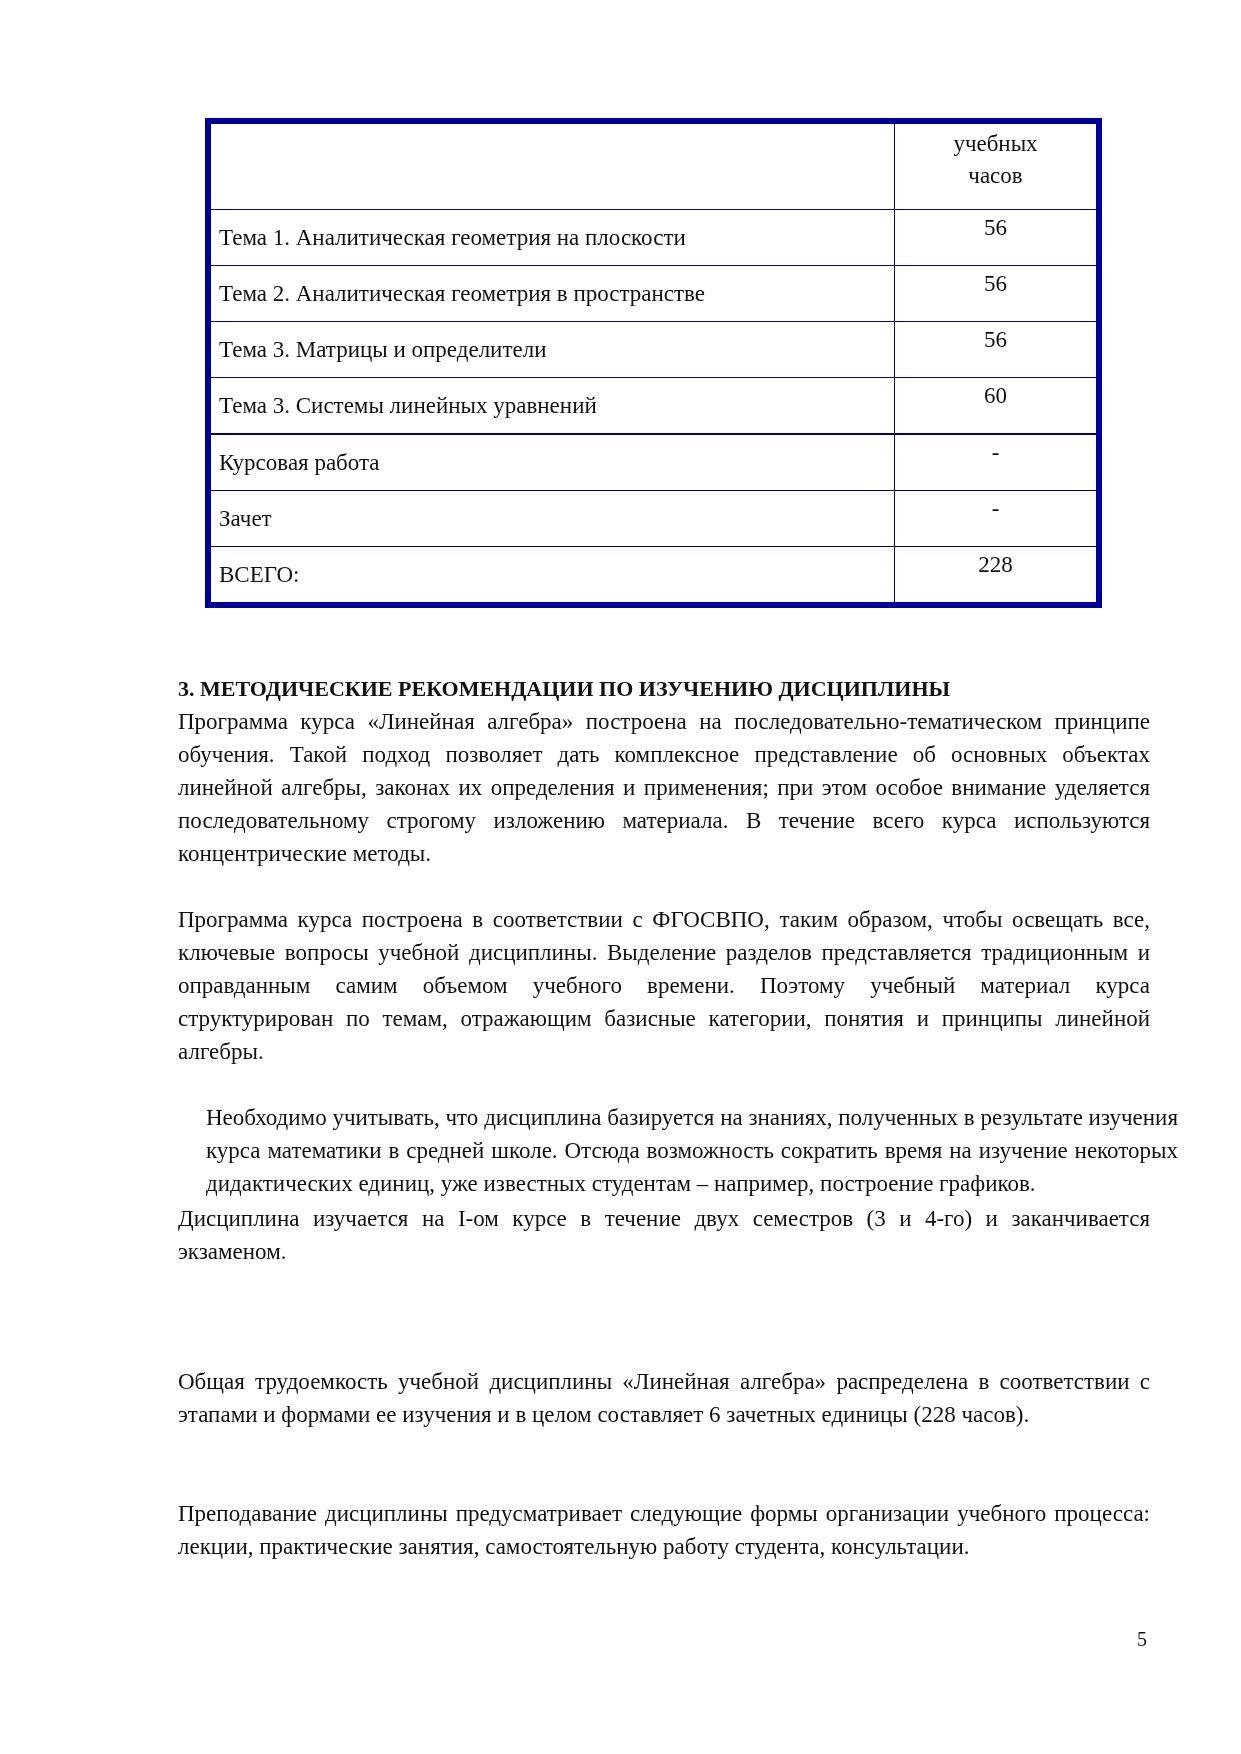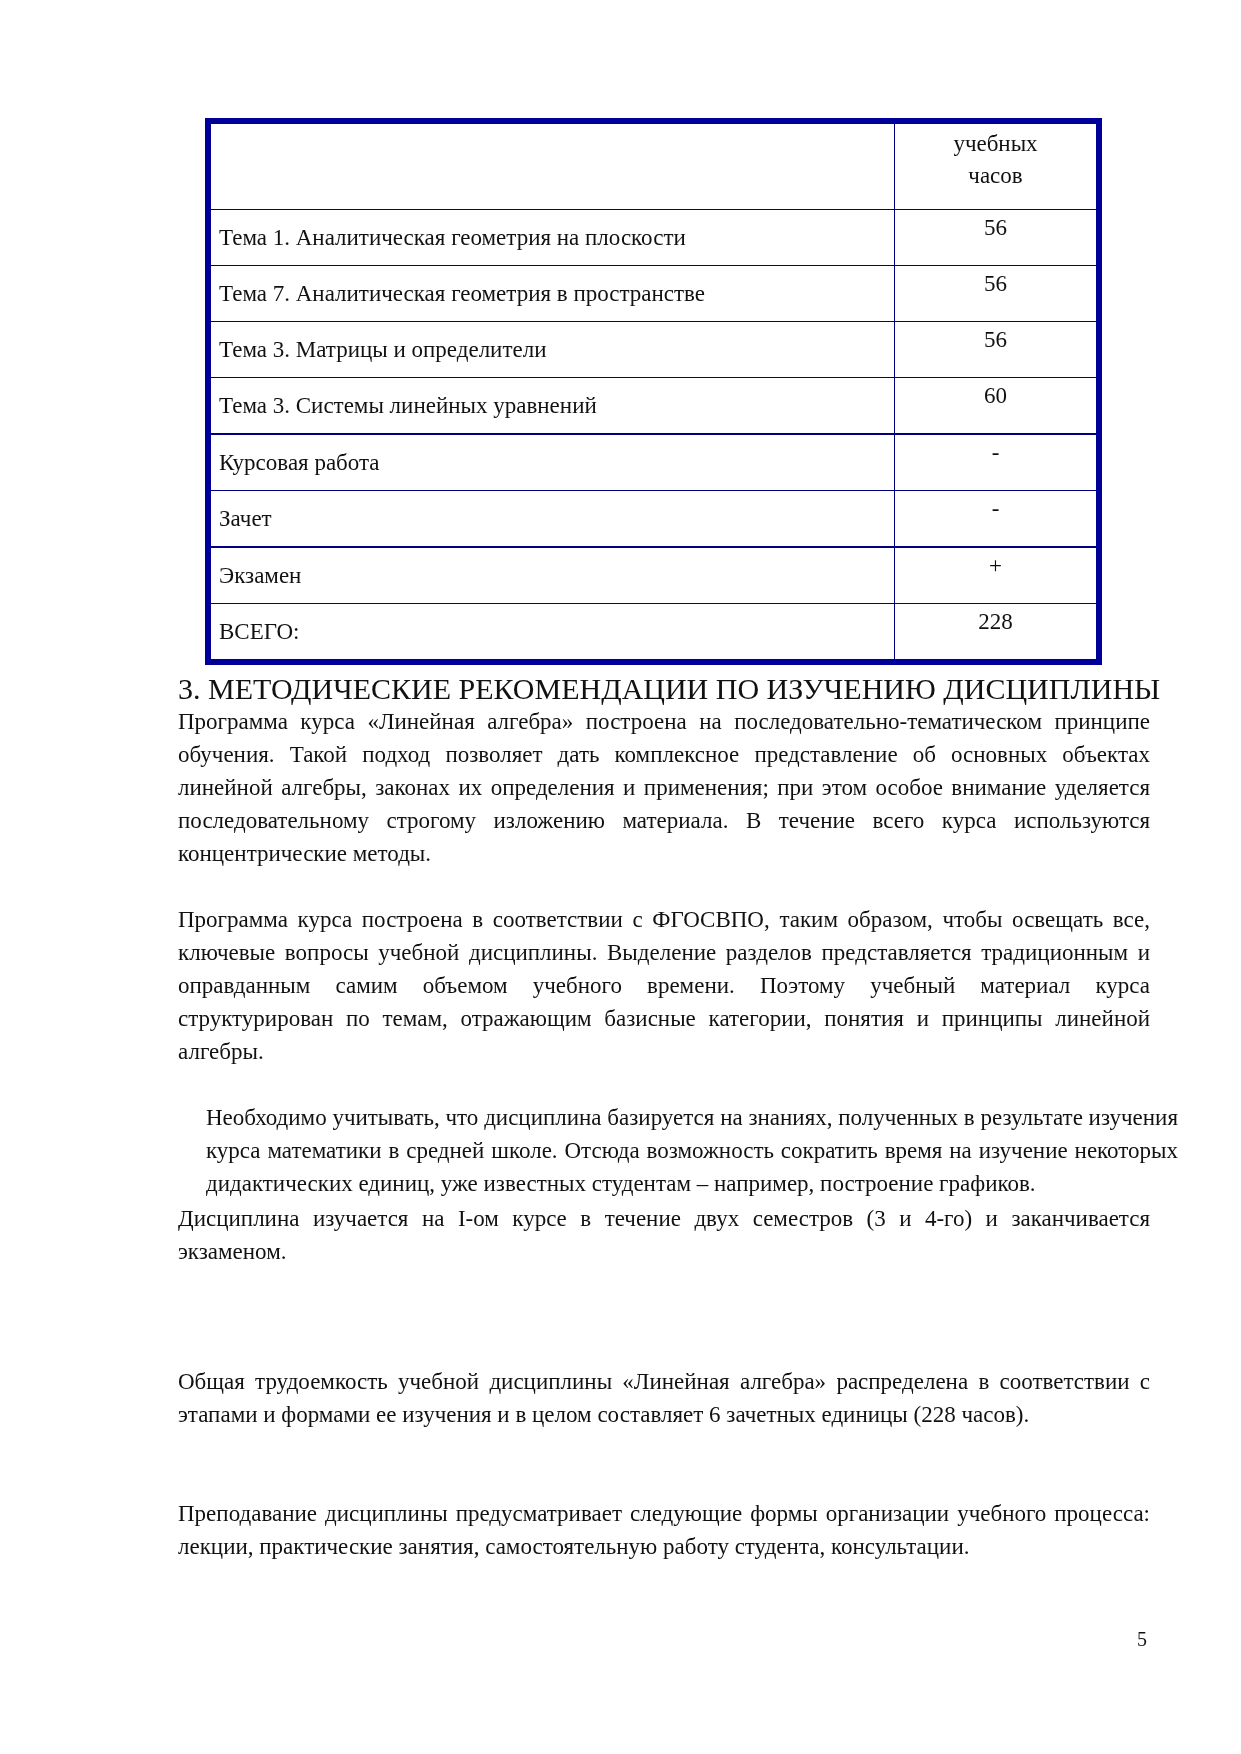--- a/index.html
+++ b/index.html
@@ -15,61 +15,57 @@
   }
   .hours-table td.name { width: 675px; padding: 12px 0 0 8px; height: 43px; }
   .hours-table td.val { text-align: center; padding-top: 2px; height: 53px; }
   .hours-table tr.head td { height: 73px; }
   .hours-table tr.head td.val { padding-top: 4px; line-height: 32px; }
   .hours-table tr.thick td { border-top-width: 2.5px; }
   .body-text {
     position: absolute; left: 178px; width: 972px;
     font-size: 23px; line-height: 33px; text-align: justify; margin: 0;
   }
-  .heading { position: absolute; left: 178px; top: 672px; font-size: 30px; line-height: 33px; margin: 0; font-weight: normal; }
+  .heading { position: absolute; left: 178px; top: 672px; font-size: 22px; line-height: 33px; margin: 0; font-weight: bold; }
   .page-number { position: absolute; left: 1137px; top: 1628px; font-size: 20px; }
 </style>
 </head>
 <body>
 
 <table class="hours-table">
   <tbody>
       <tr class="head">
     <td class="name"></td>
     <td class="val">
       <div style="width:120px;margin:0 auto;">учебных часов</div>
     </td>
   </tr>
   <tr>
     <td class="name">Тема 1. Аналитическая геометрия на плоскости</td>
     <td class="val">56</td>
   </tr>
   <tr>
-    <td class="name">Тема 7. Аналитическая геометрия в пространстве</td>
+    <td class="name">Тема 2. Аналитическая геометрия в пространстве</td>
     <td class="val">56</td>
   </tr>
   <tr>
     <td class="name">Тема 3. Матрицы и определители</td>
     <td class="val">56</td>
   </tr>
   <tr>
     <td class="name">Тема 3. Системы линейных уравнений</td>
     <td class="val">60</td>
   </tr>
   <tr class="thick">
     <td class="name">Курсовая работа</td>
     <td class="val">-</td>
   </tr>
   <tr>
     <td class="name">Зачет</td>
     <td class="val">-</td>
-  </tr>
-  <tr class="thick">
-    <td class="name">Экзамен</td>
-    <td class="val">+</td>
   </tr>
   <tr>
     <td class="name">ВСЕГО:</td>
     <td class="val">228</td>
   </tr>
 </tbody>
   </table>
 
 <h2 class="heading">3. МЕТОДИЧЕСКИЕ РЕКОМЕНДАЦИИ ПО ИЗУЧЕНИЮ ДИСЦИПЛИНЫ</h2>
 

